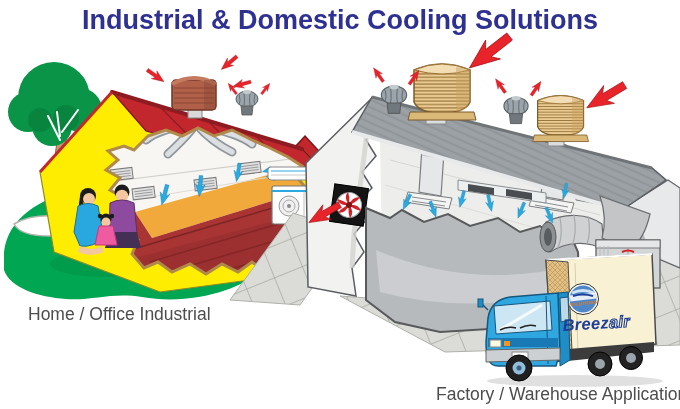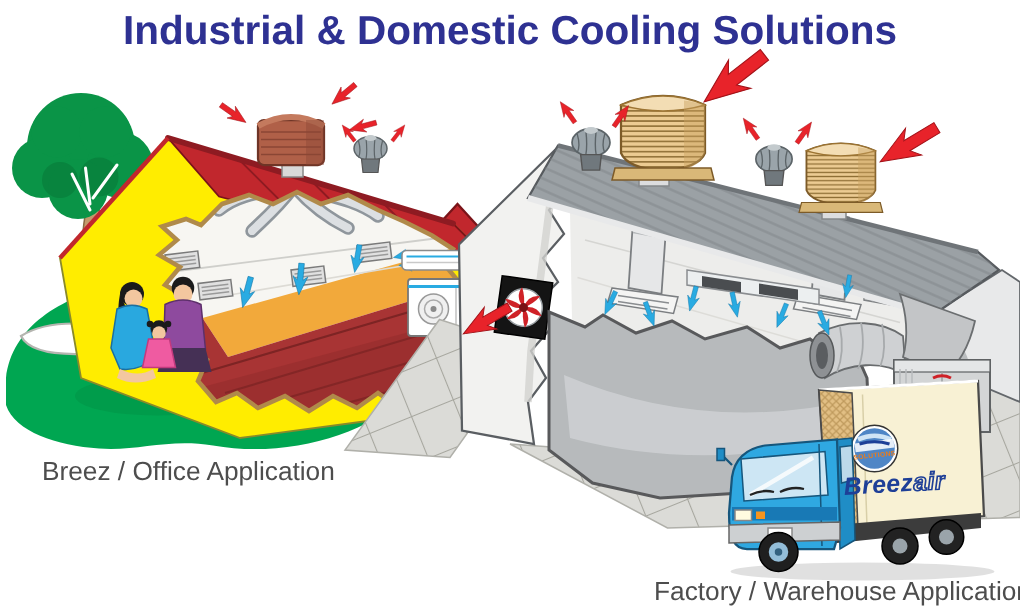--- a/index.html
+++ b/index.html
@@ -345,18 +345,18 @@
       <circle cx="631" cy="358" r="5" fill="#9aa4aa"></circle>
       <circle cx="519" cy="368" r="13" fill="#1f1f1f" stroke="#000"></circle>
       <circle cx="519" cy="368" r="6.5" fill="#93bdd8"></circle>
       <circle cx="519" cy="368" r="2.5" fill="#33617f"></circle>
     </g>
   </g>
 </g>
 </svg>
 
 <div class="title">Industrial &amp; Domestic Cooling Solutions</div>
-<div class="caption home">Breez / Office Application</div>
+<div class="caption home">Home / Office Industrial</div>
 <div class="caption factory">Factory / Warehouse Application</div>
 <div class="brand"><span>Breez</span><span class="outline">air</span></div>
 <div class="globe-text">SOLUTIONS</div>
 
 </div>
 
 </body></html>

